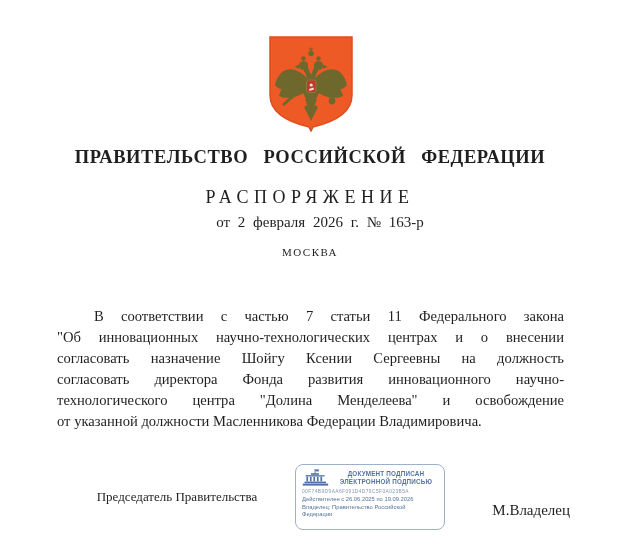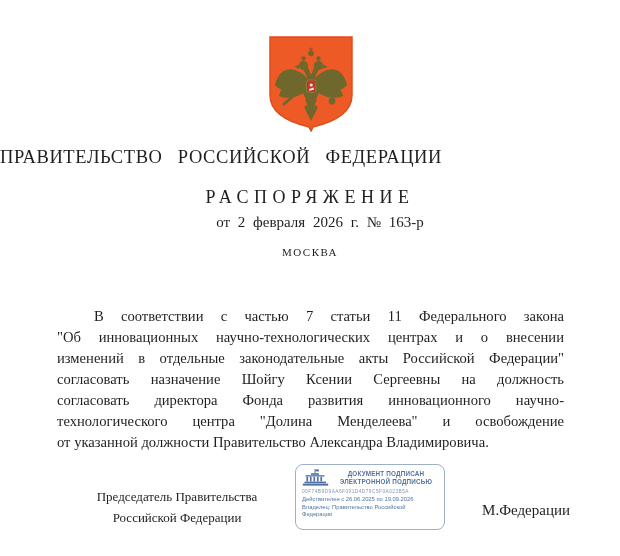--- a/index.html
+++ b/index.html
@@ -5,22 +5,22 @@
   html,body{margin:0;padding:0;background:#ffffff;}
   .page{
     position:relative;width:620px;height:556px;background:#ffffff;overflow:hidden;
     font-family:"Liberation Serif","DejaVu Serif",serif;color:#1f1f1f;
   }
   
   .coat{position:absolute;left:268px;top:35px;width:86px;height:97px;}
   .coat svg{display:block;width:100%;height:100%;}
   
   .org-title{
-    position:absolute;left:0;top:147px;width:100%;text-align:left;
-    font-size:18.5px;font-weight:normal;letter-spacing:.6px;word-spacing:10px;white-space:nowrap;
+    position:absolute;left:0;top:147px;width:100%;text-align:center;
+    font-size:18.5px;font-weight:bold;letter-spacing:.6px;word-spacing:10px;white-space:nowrap;
   }
   .doc-type{
     position:absolute;left:0;top:187px;width:100%;text-align:center;
     font-size:18px;letter-spacing:5.5px;white-space:nowrap;
   }
   .date-line{
     position:absolute;left:0;top:214px;width:100%;text-align:center;
     font-size:15px;word-spacing:4px;white-space:nowrap;padding-left:10px;
   }
   .city{
@@ -99,32 +99,30 @@
   </div>
 
   <div class="org-title">ПРАВИТЕЛЬСТВО РОССИЙСКОЙ ФЕДЕРАЦИИ</div>
   <div class="doc-type">РАСПОРЯЖЕНИЕ</div>
   <div class="date-line">от 2 февраля 2026 г. № 163-р</div>
   <div class="city">МОСКВА</div>
 
   <div class="body-text">
     <div class="body-line first">В соответствии с частью 7 статьи 11 Федерального закона</div>
     <div class="body-line">"Об инновационных научно-технологических центрах и о внесении</div>
-    <div class="body-line">изменений в отдельные законодательные акты Российской Федерации"</div>
     <div class="body-line">согласовать назначение Шойгу Ксении Сергеевны на должность</div>
     <div class="body-line">согласовать директора Фонда развития инновационного научно-</div>
     <div class="body-line">технологического центра "Долина Менделеева" и освобождение</div>
-    <div class="body-line last">от указанной должности Правительство Александра Владимировича.</div>
+    <div class="body-line last">от указанной должности Масленникова Федерации Владимировича.</div>
   </div>
 
   <div class="sig-position">
     <div>Председатель Правительства</div>
-    <div>Российской Федерации</div>
   </div>
-  <div class="sig-name">М.Федерации</div>
+  <div class="sig-name">М.Владелец</div>
 
   <div class="stamp">
     <div class="stamp-head">
       <div class="stamp-building">
         <svg viewBox="0 0 27 17" xmlns="http://www.w3.org/2000/svg">
           <g fill="#4E6FA3">
             <rect x="12.6" y="0" width="0.9" height="4.5"></rect>
             <rect x="13.5" y="0.4" width="3.4" height="2"></rect>
             <rect x="9" y="4.2" width="8" height="1.6"></rect>
             <rect x="3.5" y="6.2" width="19" height="1.3"></rect>

